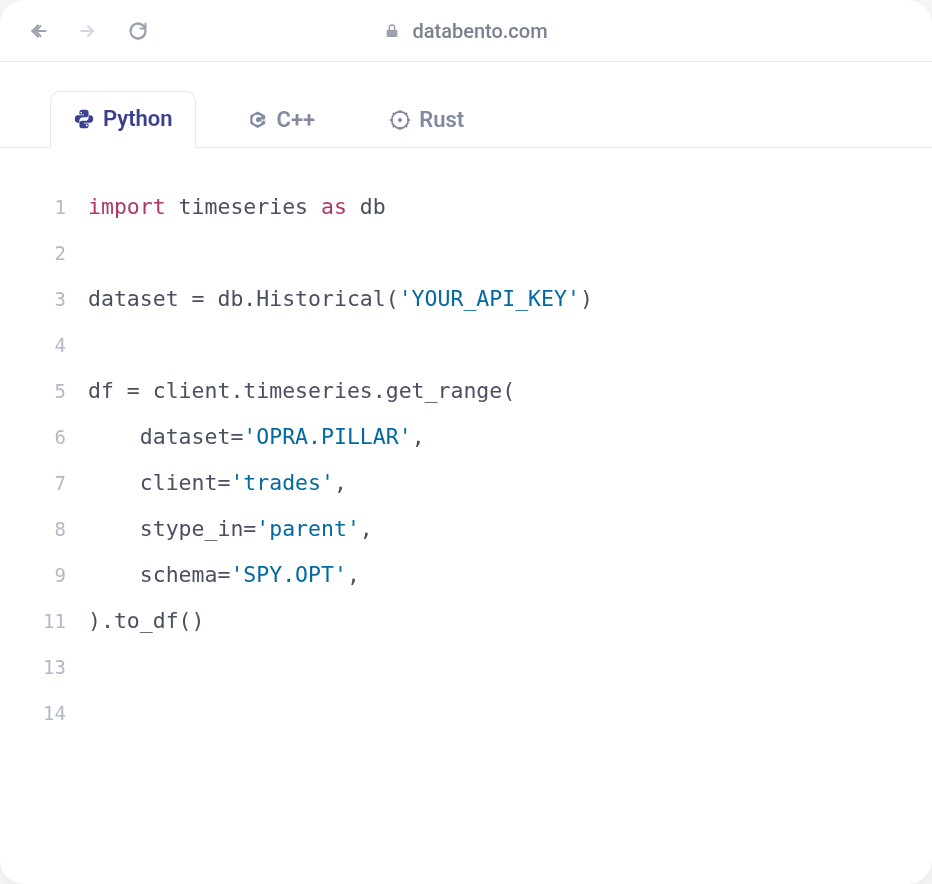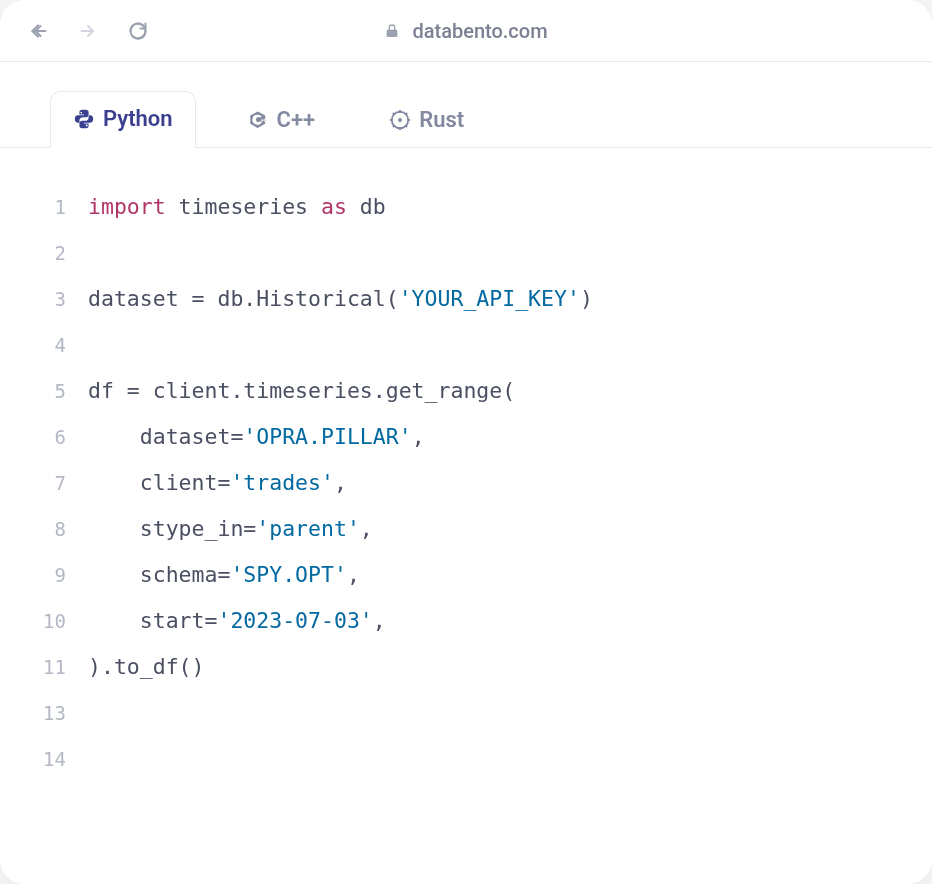--- a/index.html
+++ b/index.html
@@ -219,19 +219,18 @@
   <div class="code-area" id="code-area">
   <div class="code-line"><span class="lineno">1</span><span><span class="tok-kw">import</span><span class="tok-def"> timeseries </span><span class="tok-kw">as</span><span class="tok-def"> db</span></span></div>
       <div class="code-line"><span class="lineno">2</span><span></span></div>
       <div class="code-line"><span class="lineno">3</span><span><span class="tok-def">dataset = db.Historical(</span><span class="tok-str">'YOUR_API_KEY'</span><span class="tok-def">)</span></span></div>
       <div class="code-line"><span class="lineno">4</span><span></span></div>
       <div class="code-line"><span class="lineno">5</span><span><span class="tok-def">df = client.timeseries.get_range(</span></span></div>
       <div class="code-line"><span class="lineno">6</span><span><span class="tok-def">    dataset=</span><span class="tok-str">'OPRA.PILLAR'</span><span class="tok-def">,</span></span></div>
       <div class="code-line"><span class="lineno">7</span><span><span class="tok-def">    client=</span><span class="tok-str">'trades'</span><span class="tok-def">,</span></span></div>
       <div class="code-line"><span class="lineno">8</span><span><span class="tok-def">    stype_in=</span><span class="tok-str">'parent'</span><span class="tok-def">,</span></span></div>
       <div class="code-line"><span class="lineno">9</span><span><span class="tok-def">    schema=</span><span class="tok-str">'SPY.OPT'</span><span class="tok-def">,</span></span></div>
-      <div class="code-line"><span class="lineno">10</span><span><span class="tok-def">    start=</span><span class="tok-str">'2023-07-03'</span><span class="tok-def">,</span></span></div>
       <div class="code-line"><span class="lineno">11</span><span><span class="tok-def">).to_df()</span></span></div>
       <div class="code-line"><span class="lineno">13</span></div>
       <div class="code-line"><span class="lineno">14</span><span></span></div>
     </div>
 
 </div>
 
 </body></html>

